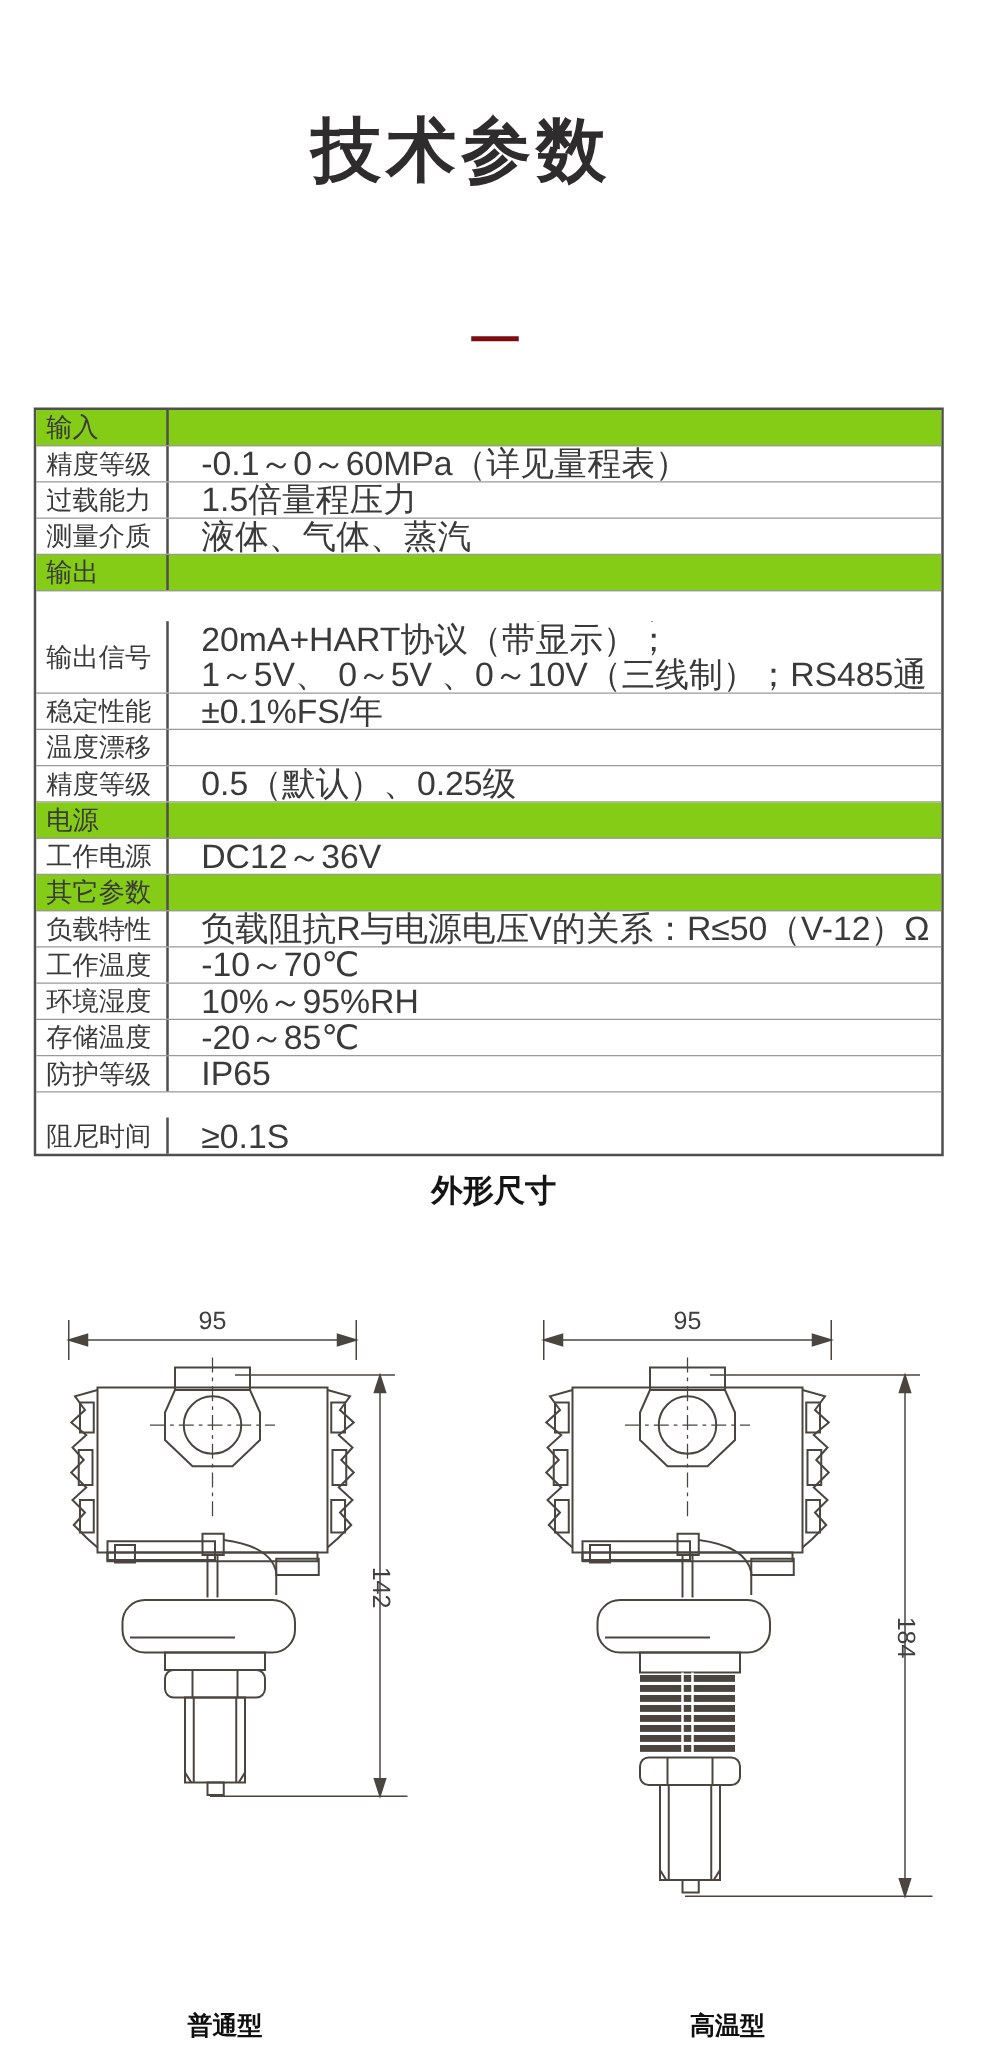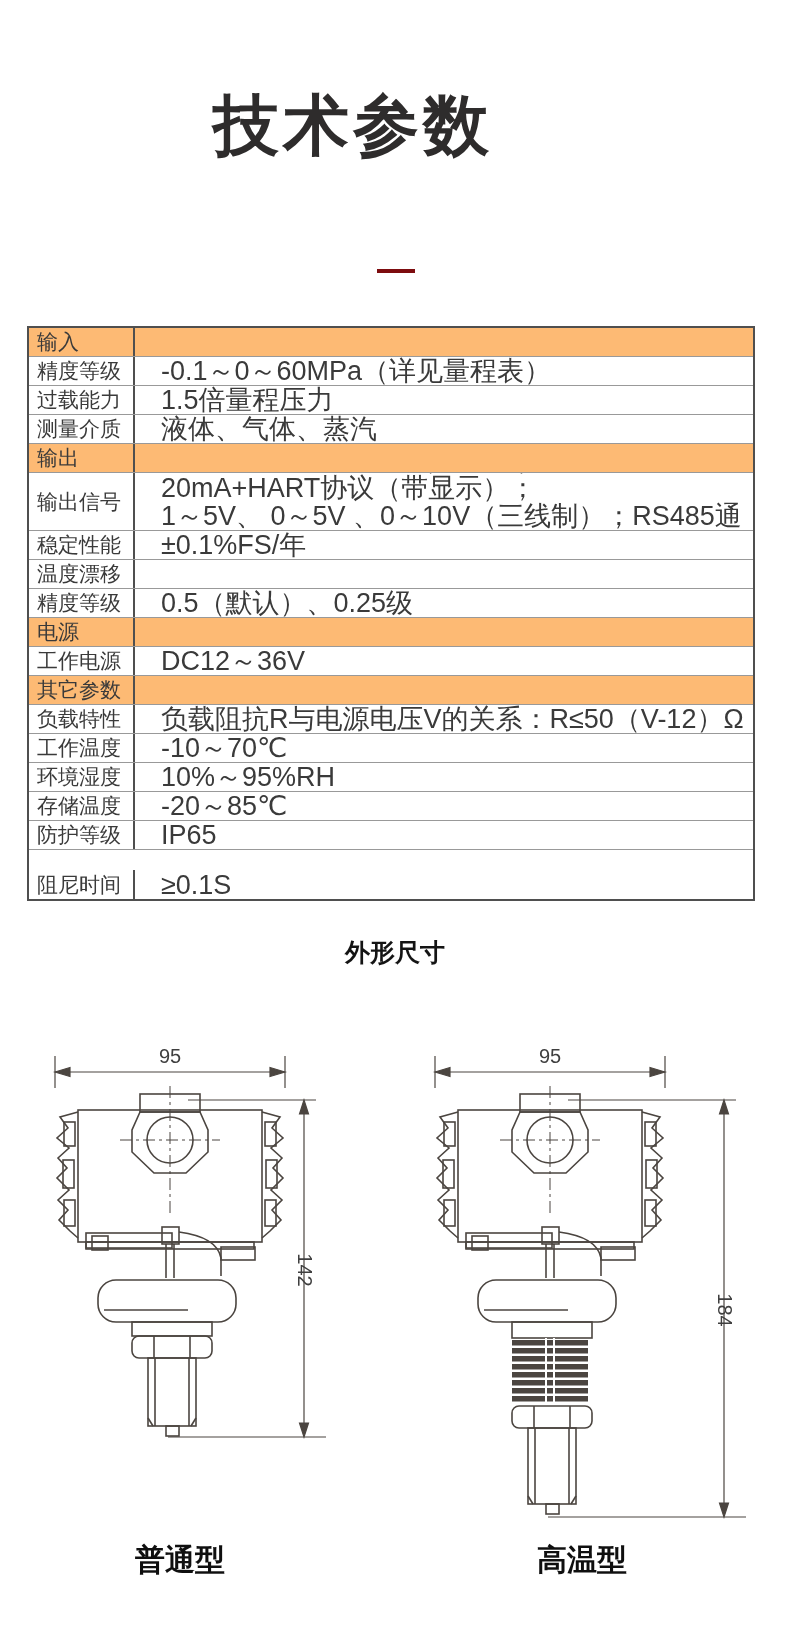--- a/index.html
+++ b/index.html
@@ -3,56 +3,56 @@
 <meta charset="utf-8">
 <style>
   html,body{margin:0;padding:0;}
   body{
     width:790px;height:1636px;position:relative;background:#ffffff;
     font-family:"Liberation Sans","DejaVu Sans",sans-serif;
     color:#3a3a3a;overflow:hidden;
   }
   
   .page-title{
-    position:absolute;left:0;top:92px;width:706px;text-align:center;
-    font-size:66px;font-weight:bold;color:#2e2c2c;letter-spacing:4px;line-height:1;
+    position:absolute;left:16px;top:92px;width:706px;text-align:center;
+    font-size:56px;font-weight:bold;color:#2e2c2c;letter-spacing:4px;line-height:1;
   }
   .accent-dash{
     position:absolute;left:377px;top:269px;width:38px;height:4px;background:#7d0c0f;
   }
   
   .spec-table{
     position:absolute;left:27px;top:326px;width:728px;
     border:2px solid #4f4f4f;box-sizing:border-box;background:#fff;
   }
   .trow{display:flex;height:29px;box-sizing:border-box;border-bottom:1px solid #999;align-items:center;}
   .trow:last-child{border-bottom:none;margin-top:20px;}
-  .trow.tall{height:58px;}
-  .trow.sec{background:#fdba74;gap:12px;}
+  .trow.tall{height:58px;margin-top:24px;}
+  .trow.sec{background:#84cc16;gap:12px;}
   .tlabel{
     width:106px;flex:0 0 106px;height:100%;box-sizing:border-box;
     border-right:2px solid #4f4f4f;padding:0 2px 0 8px;
     display:flex;align-items:center;font-size:21px;color:#3a3a3a;white-space:nowrap;
   }
   .tvalue{
     flex:1;height:100%;box-sizing:border-box;padding:0 4px 0 26px;
     display:flex;align-items:center;font-size:27px;color:#3a3a3a;
     white-space:pre-line;line-height:28px;overflow:hidden;
   }
   
   .dim-heading{
     position:absolute;left:0;top:936px;width:790px;text-align:center;
     font-size:25px;font-weight:bold;color:#141414;
   }
   .drawing{position:absolute;top:1000px;width:360px;height:540px;}
   .drawing.left{left:20px;}
   .drawing.right{left:400px;}
   .drawing svg{display:block;width:360px;height:540px;}
   .caption{
-    position:absolute;top:1540px;text-align:center;font-size:30px;font-weight:bold;color:#0f0f0f;
+    position:absolute;top:1607px;text-align:center;font-size:20px;font-weight:bold;color:#0f0f0f;
   }
   .caption.left{left:20px;width:320px;}
   .caption.right{left:420px;width:324px;}
   .dimtext{font-family:"Liberation Sans","DejaVu Sans",sans-serif;font-size:20px;fill:#3f3f3f;}
 </style>
 </head>
 <body>
 
 <div class="page-title">技术参数</div>
 <div class="accent-dash"></div>

